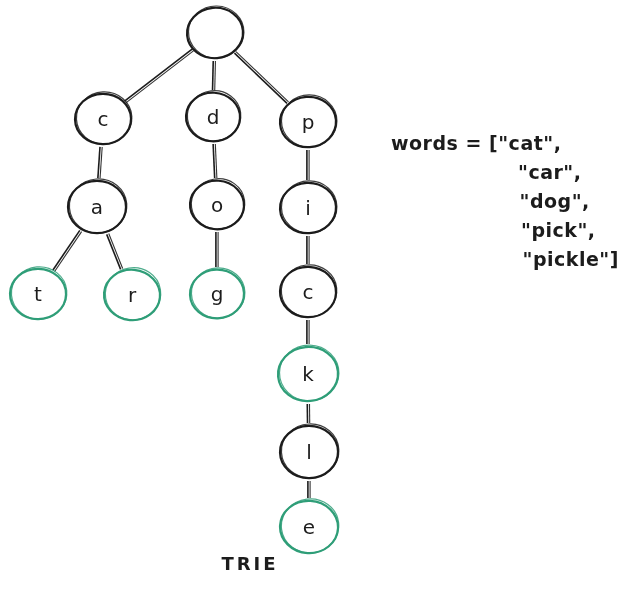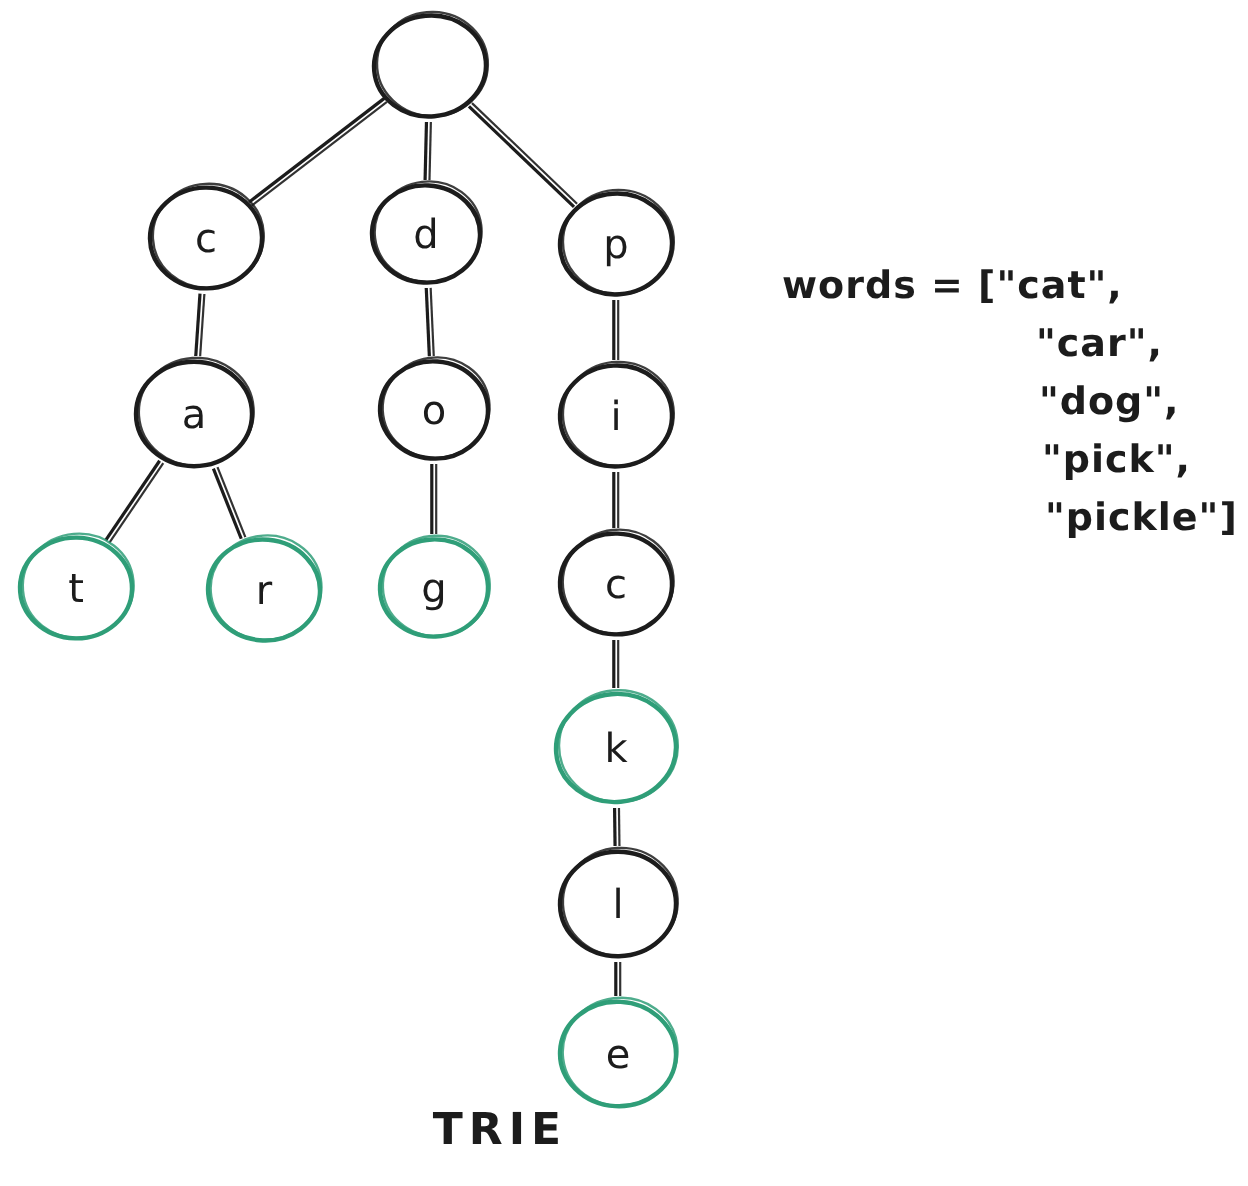--- a/index.html
+++ b/index.html
@@ -30,21 +30,21 @@
     line-height: 29px;
     white-space: pre;
     letter-spacing: 0.5px;
   }
   .caption {
     position: absolute;
     left: 203px;
     top: 553px;
     width: 94px;
     text-align: center;
-    font-size: 22px;
+    font-size: 18px;
     font-weight: bold;
     letter-spacing: 3px;
     color: #1c1c1c;
   }
 </style>
 </head>
 <body>
 
 <div class="stage">
   <svg class="diagram" id="trie-svg" width="624" height="593" viewBox="0 0 624 593">

